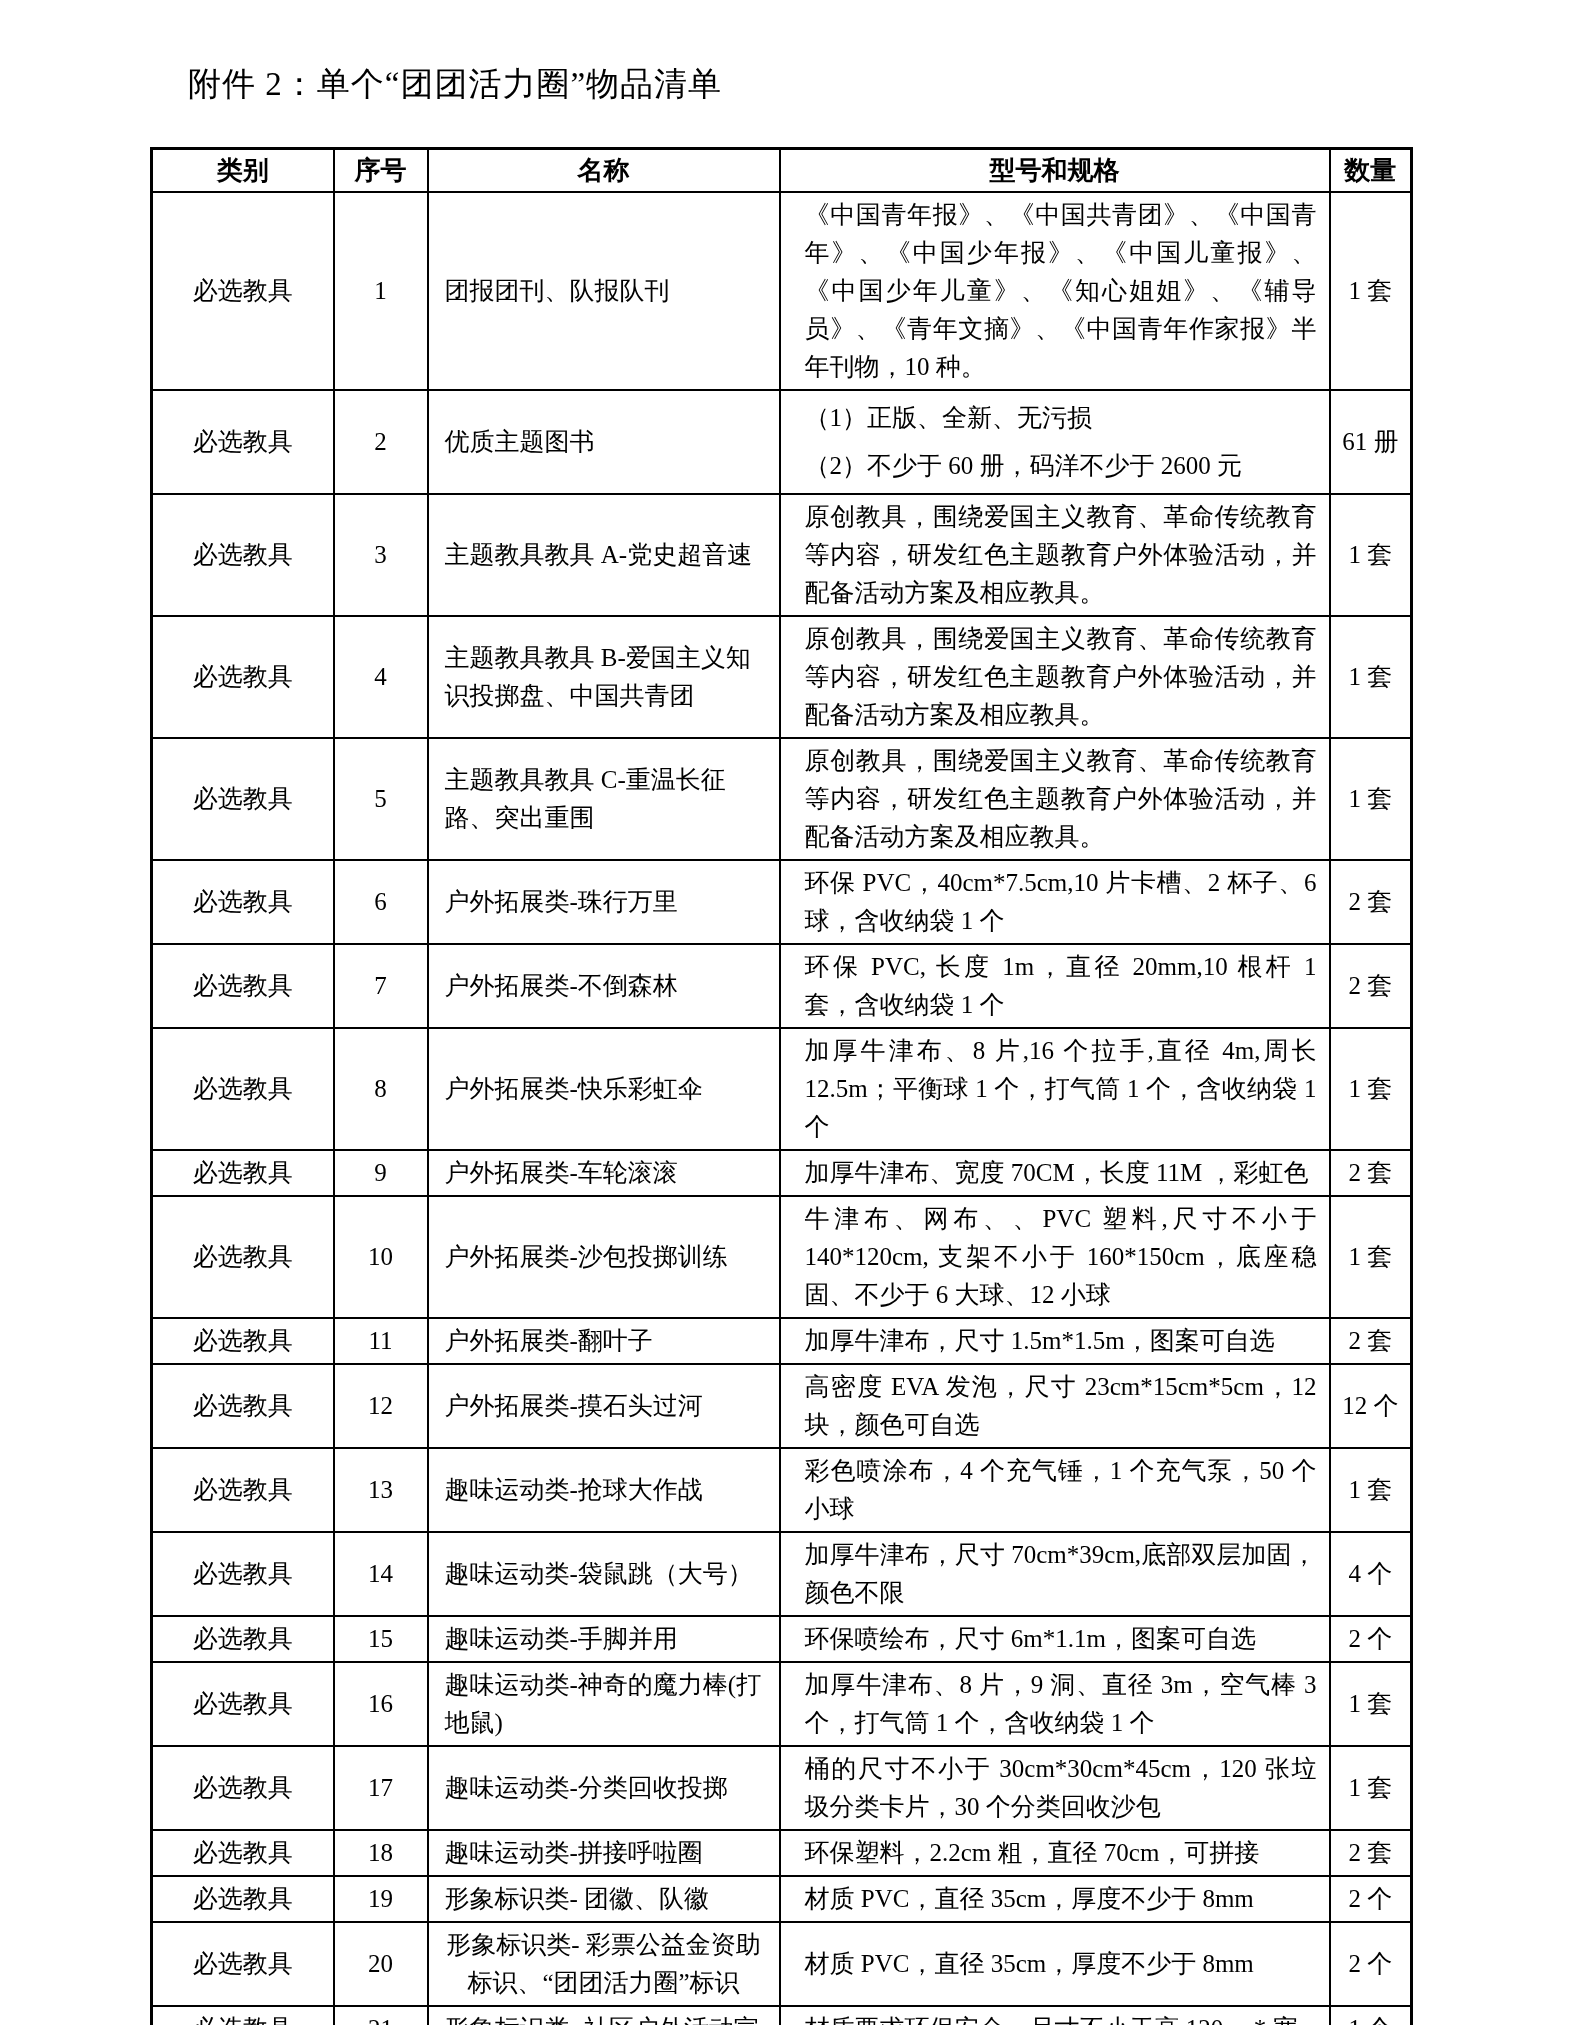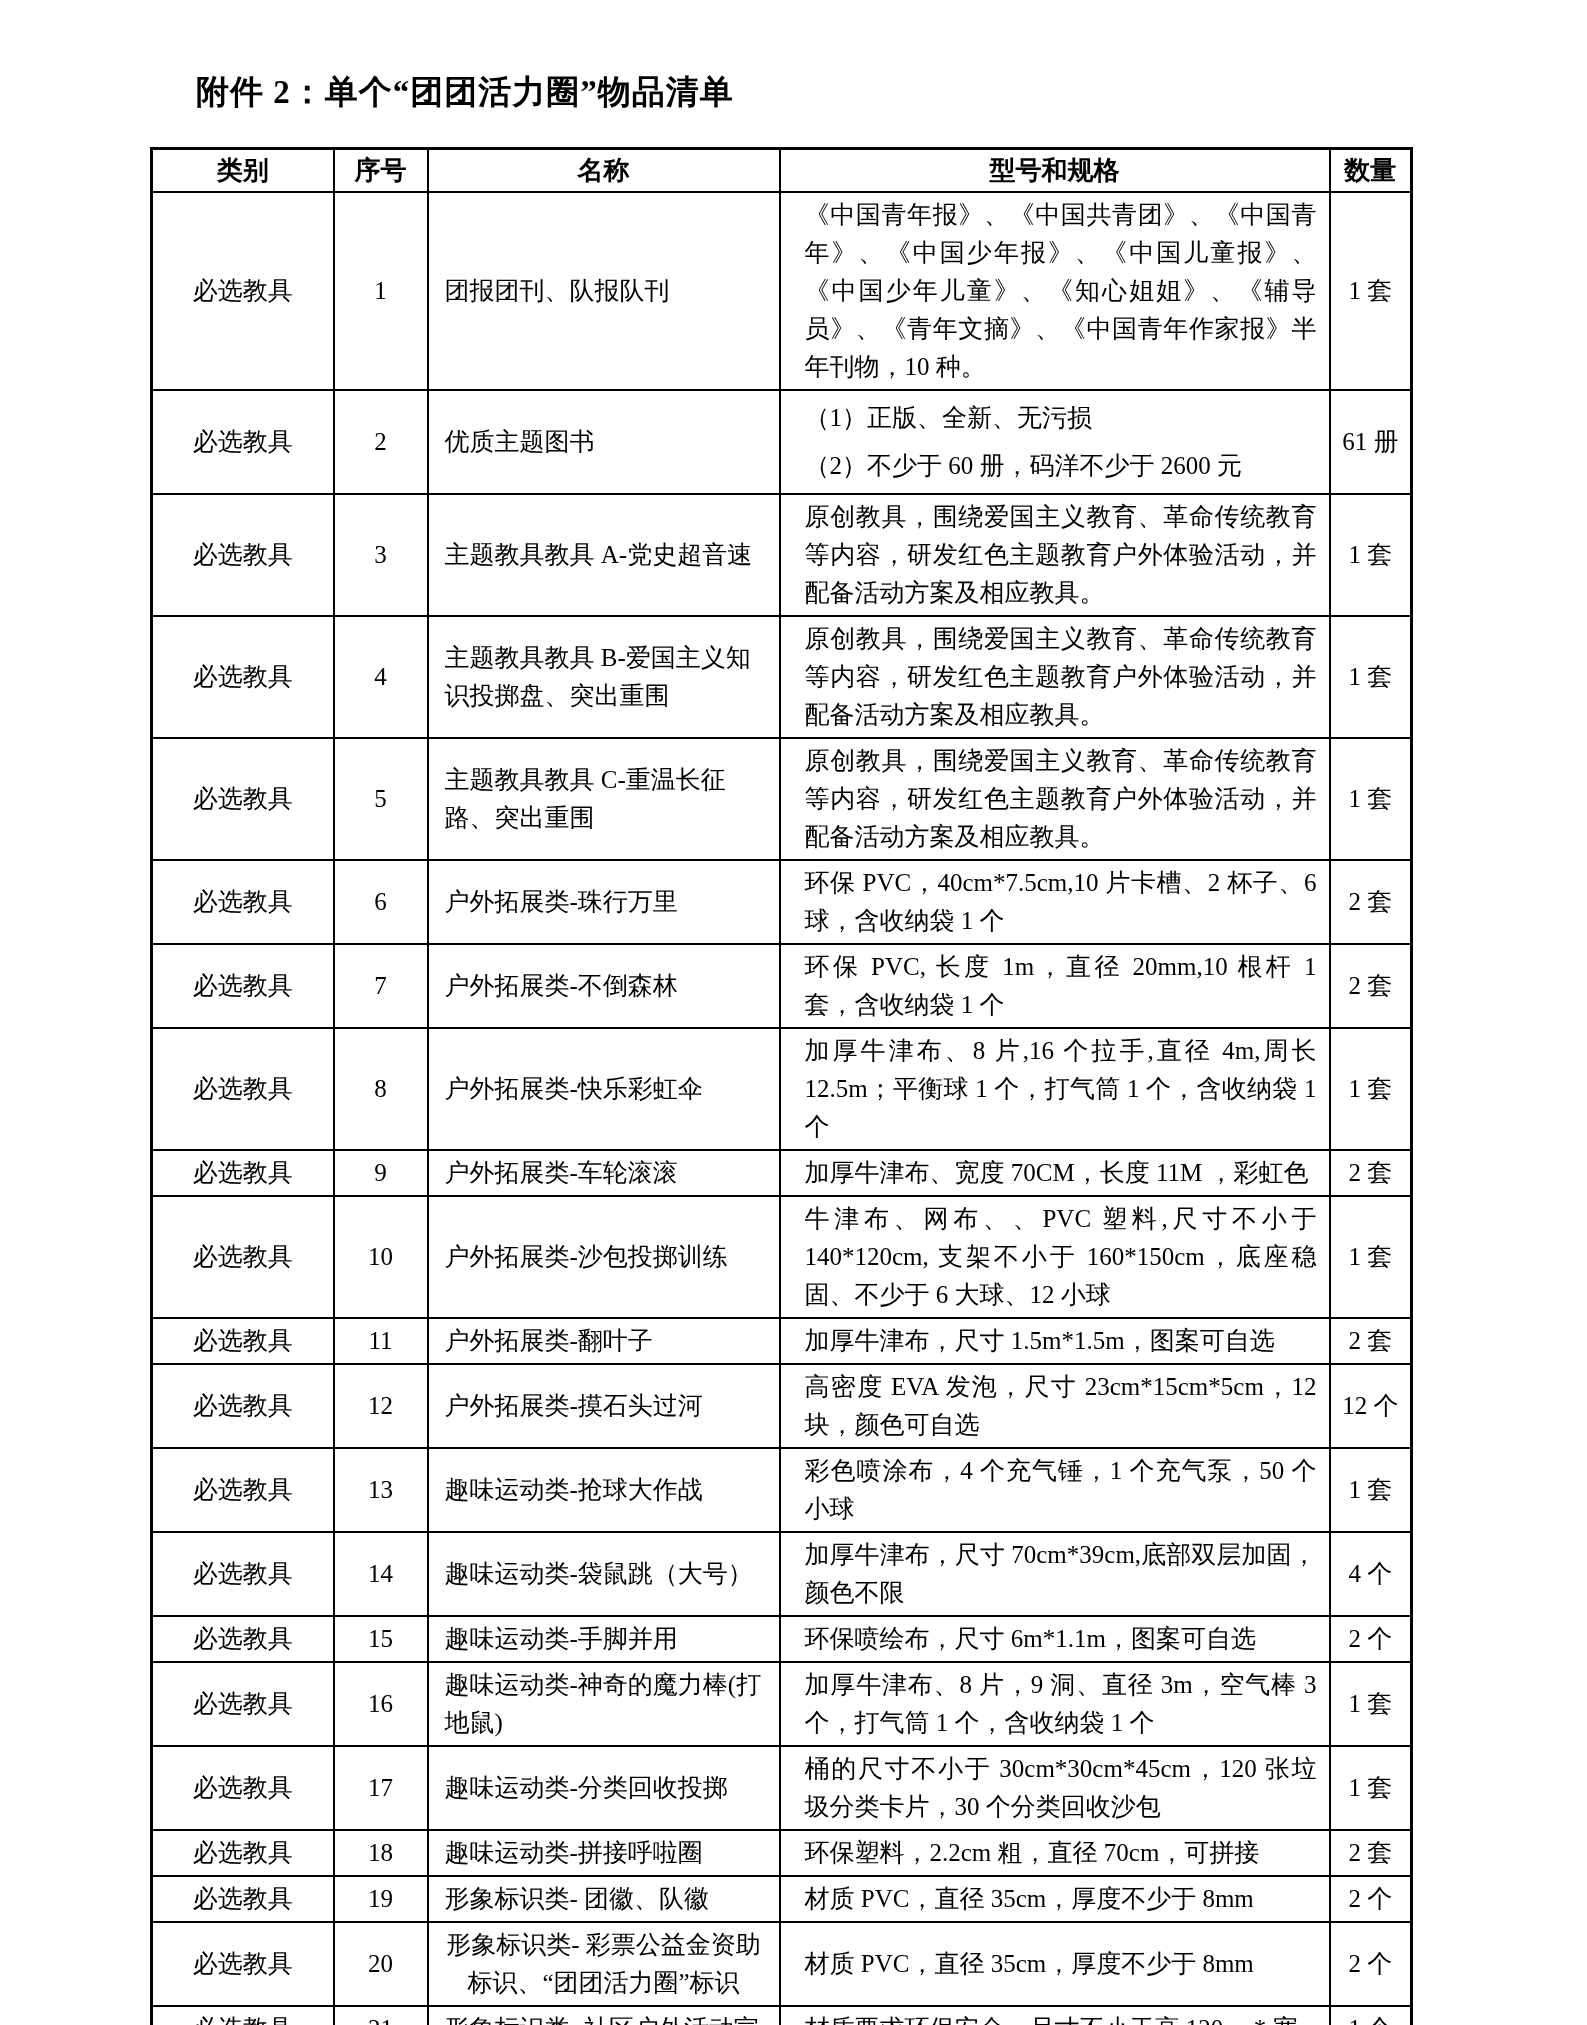--- a/index.html
+++ b/index.html
@@ -3,22 +3,22 @@
 <meta charset="utf-8">
 <style>
   html,body { margin:0; padding:0; }
   body {
     width:1587px; height:2025px;
     background:#ffffff; color:#000000;
     font-family:"Liberation Serif","DejaVu Serif",serif;
     position:relative; overflow:hidden;
   }
   .page-title {
-    position:absolute; left:188px; top:62px; margin:8px;
-    font-size:33px; font-weight:bold; letter-spacing:1px;
+    position:absolute; left:188px; top:62px; margin:0;
+    font-size:33px; font-weight:normal; letter-spacing:1px;
     white-space:nowrap;
   }
   table.items {
     position:absolute; left:150px; top:147px;
     width:1260px; border-collapse:collapse; table-layout:fixed;
     border:3px solid #000;
   }
   th, td { border:2px solid #000; vertical-align:middle; overflow:hidden; }
   th {
     font-size:26px; font-weight:bold; text-align:center;
@@ -79,21 +79,21 @@
     <tr>
       <td class="cat">必选教具</td>
       <td class="no">3</td>
       <td class="name">主题教具教具 A-党史超音速</td>
       <td class="spec">原创教具，围绕爱国主义教育、革命传统教育等内容，研发红色主题教育户外体验活动，并配备活动方案及相应教具。</td>
       <td class="qty">1 套</td>
     </tr>
     <tr>
       <td class="cat">必选教具</td>
       <td class="no">4</td>
-      <td class="name">主题教具教具 B-爱国主义知识投掷盘、突出重围</td>
+      <td class="name">主题教具教具 B-爱国主义知识投掷盘、中国共青团</td>
       <td class="spec">原创教具，围绕爱国主义教育、革命传统教育等内容，研发红色主题教育户外体验活动，并配备活动方案及相应教具。</td>
       <td class="qty">1 套</td>
     </tr>
     <tr>
       <td class="cat">必选教具</td>
       <td class="no">5</td>
       <td class="name">主题教具教具 C-重温长征路、突出重围</td>
       <td class="spec">原创教具，围绕爱国主义教育、革命传统教育等内容，研发红色主题教育户外体验活动，并配备活动方案及相应教具。</td>
       <td class="qty">1 套</td>
     </tr>

